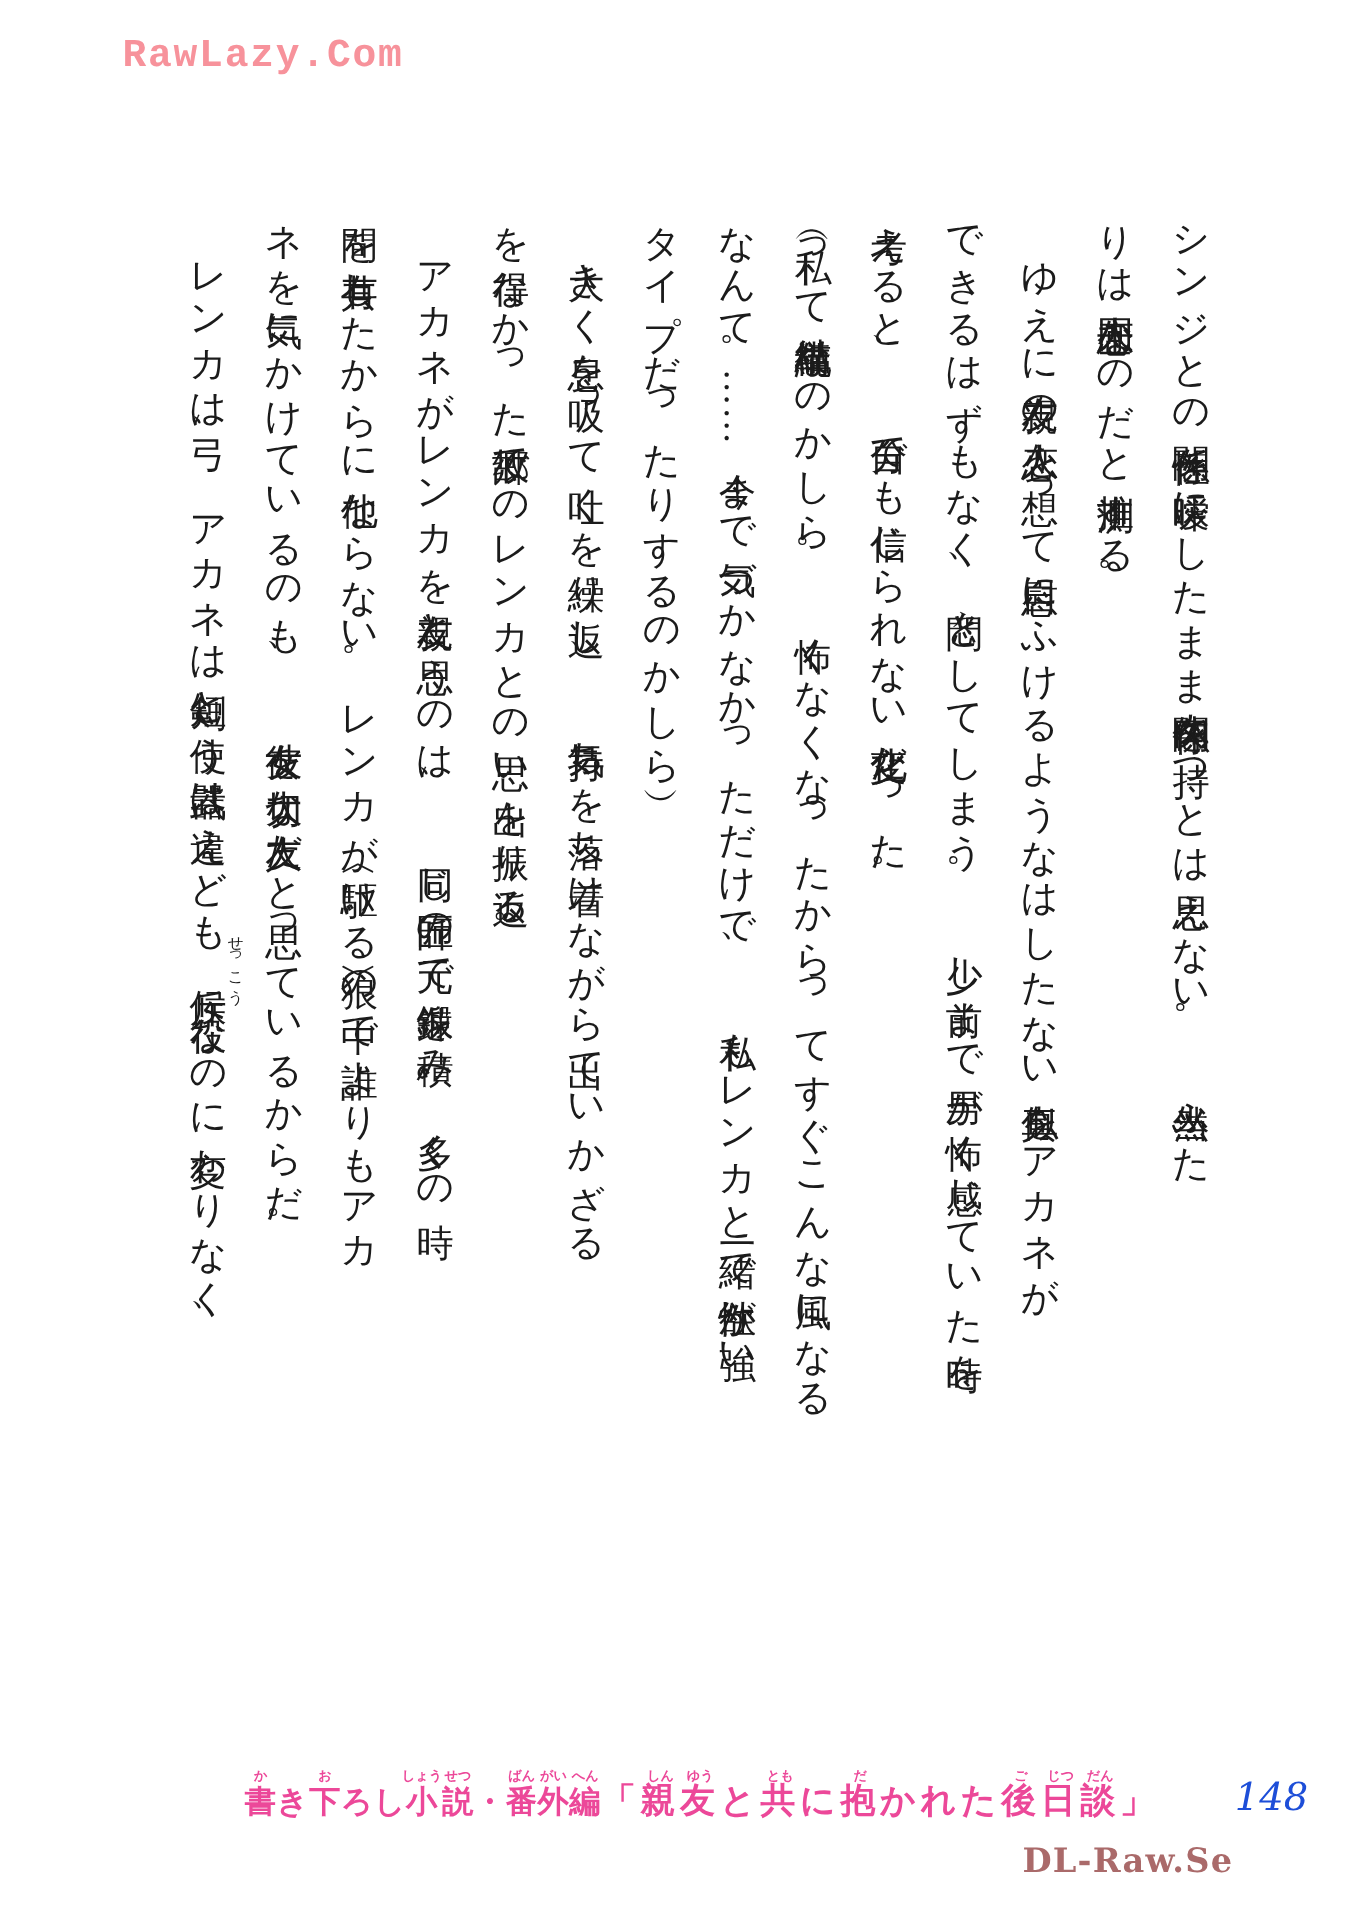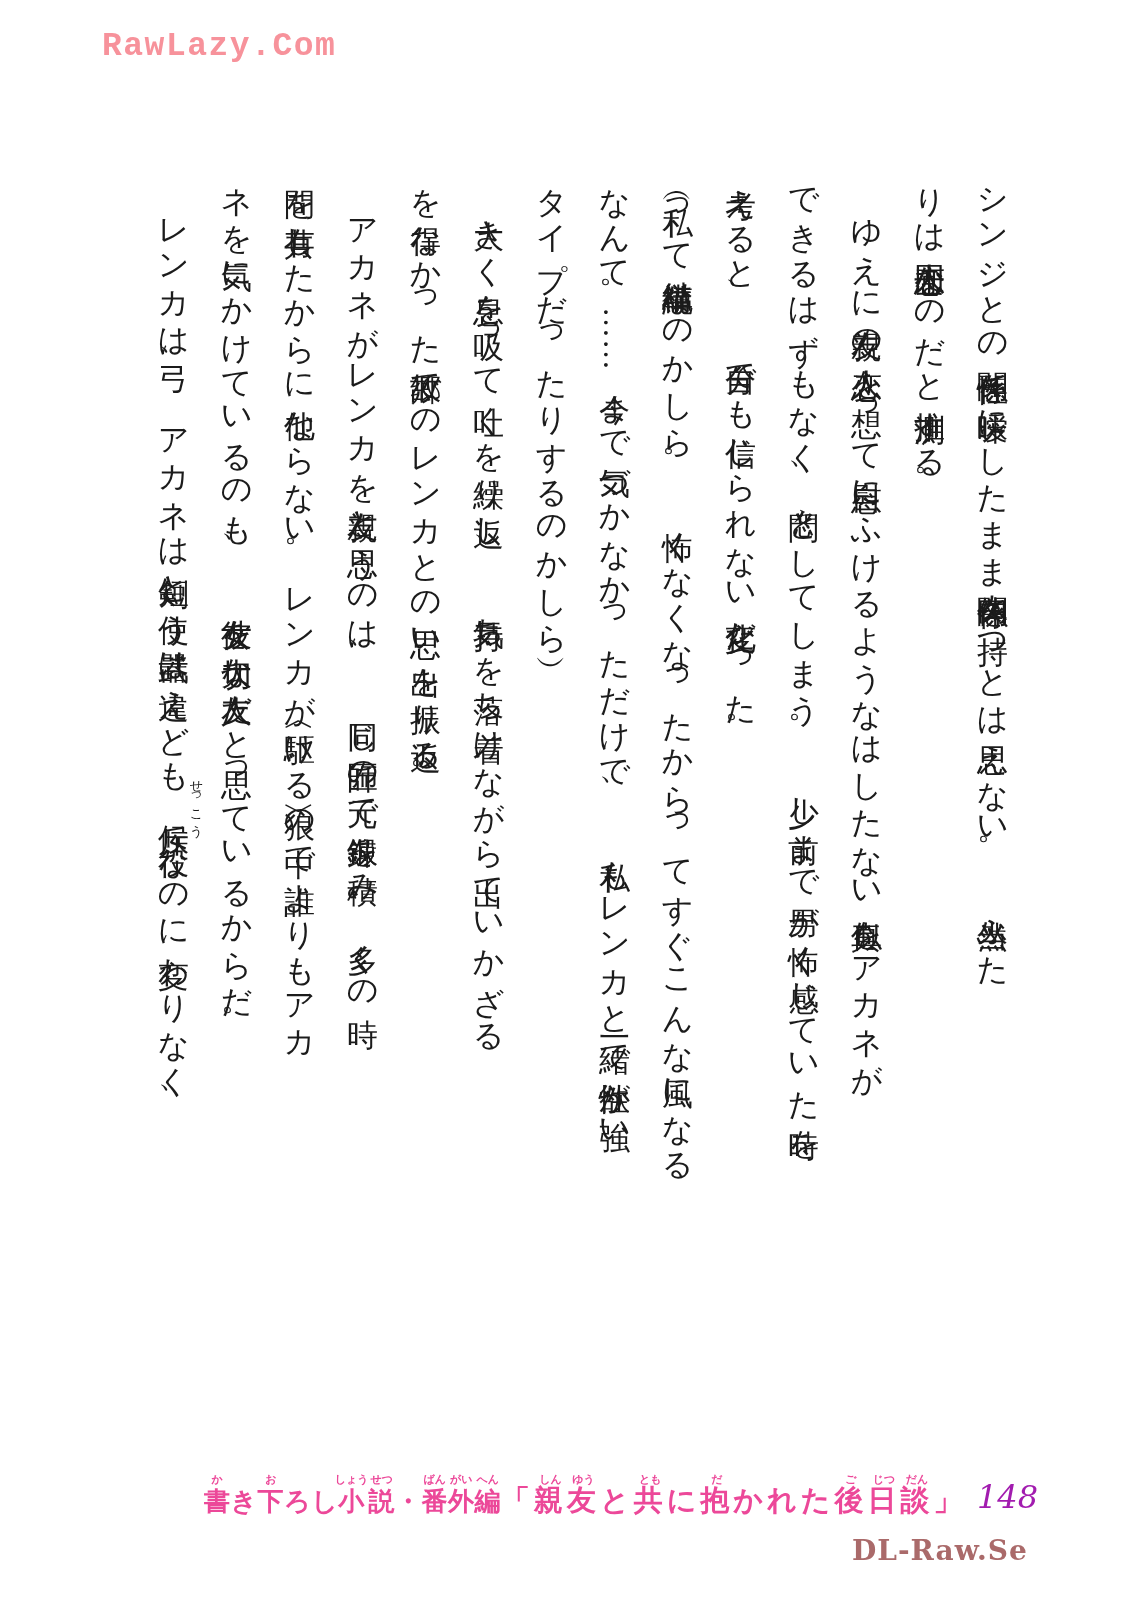--- a/index.html
+++ b/index.html
@@ -28,23 +28,23 @@
     position:absolute; left:204px; top:1474px; white-space:nowrap;
     font-family:"DejaVu Sans","Liberation Sans",sans-serif;
     font-weight:700; line-height:1.15;
   }
   #footer ruby { ruby-align:center; ruby-position:over; }
   #footer rt { font-size:11px; font-weight:700; letter-spacing:0; }
   .f-prefix { font-size:26px; letter-spacing:0.5px; }
   .f-title  { font-size:29px; letter-spacing:4px; }
   
   #page-num {
-    position:absolute; left:977px; top:1478px;
+    position:absolute; left:1029px; top:1478px;
     font-family:"DejaVu Serif","Liberation Serif",serif;
-    font-style:italic; font-size:32px; color:#a21caf;
+    font-style:italic; font-size:32px; color:#1d4ed8;
   }
   
   #wm-bottom {
     position:absolute; left:852px; top:1534px;
     font-family:"DejaVu Serif","Liberation Serif",serif;
     font-weight:700; font-size:28px; letter-spacing:1px;
   }
 </style>
 </head>
 <body>

